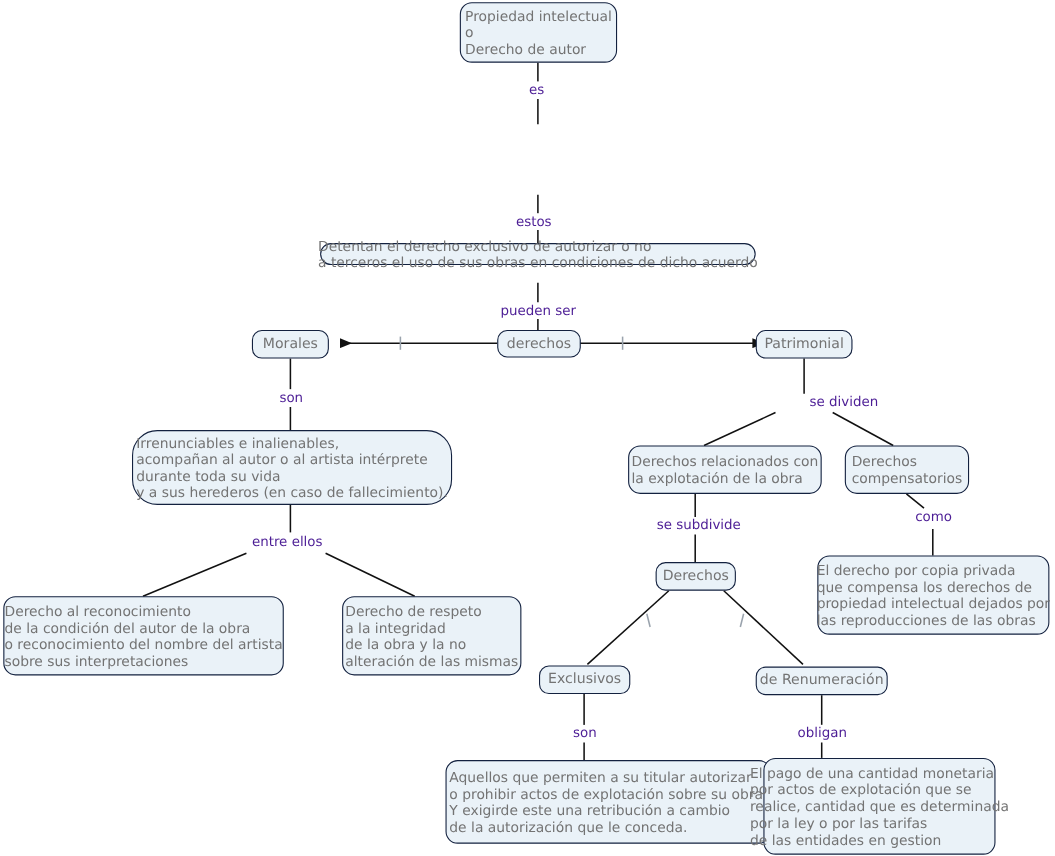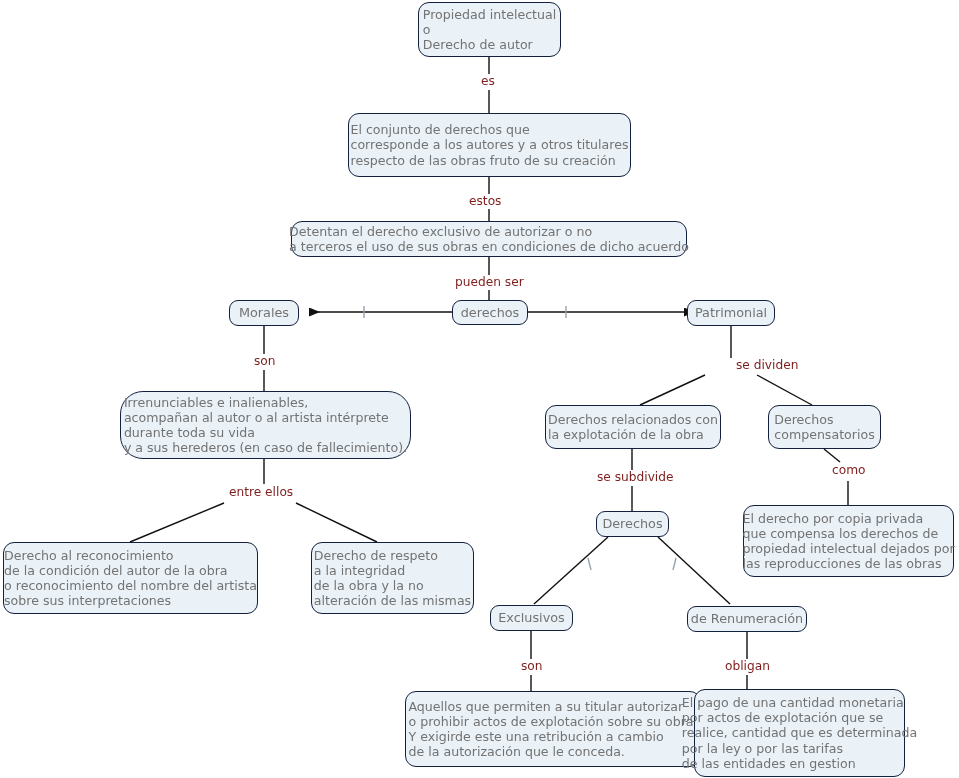--- a/index.html
+++ b/index.html
@@ -37,21 +37,21 @@
     white-space:pre;
     z-index:2;
   }
   .node.pill{
     border-radius:9px;
     font-size:12.8px;
     padding:2px 10px;
   }
   .link-label{
     position:absolute;
-    color:#7f1d1d;
+    color:#4c1d95;
     font-size:12.2px;
     line-height:14px;
     background:#ffffff;
     padding:0 2px;
     white-space:nowrap;
     z-index:3;
   }
 </style>
 </head>
 <body>
@@ -116,25 +116,22 @@
       <line x1="566" y1="306" x2="566" y2="318"></line>
       <line x1="588" y1="558" x2="591" y2="570"></line>
       <line x1="676" y1="558" x2="673" y2="570"></line>
     </g>
   </svg>
 
   <div class="node" style="left:418px; top:2px; width:143px; height:55px;">Propiedad intelectual
 o
 Derecho de autor</div>
 
-  <div class="node" style="left:348px; top:113px; width:283px; height:64px;">El conjunto de derechos que
-corresponde a los autores y a otros titulares
-respecto de las obras fruto de su creación</div>
-
-  <div class="node" style="left:291px; top:221px; width:396px; height:36px;">Detentan el derecho exclusivo de autorizar o no
+
+  <div class="node" style="left:291px; top:221px; width:396px; height:20px;">Detentan el derecho exclusivo de autorizar o no
 a terceros el uso de sus obras en condiciones de dicho acuerdo</div>
 
   <div class="node pill" style="left:452px; top:300px; width:76px; height:25px;">derechos</div>
 
   <div class="node pill" style="left:229px; top:300px; width:70px; height:26px;">Morales</div>
 
   <div class="node pill" style="left:687px; top:300px; width:88px; height:26px;">Patrimonial</div>
 
   <div class="node" style="left:120px; top:391px; width:291px; height:68px;border-radius:23px;">Irrenunciables e inalienables,
 acompañan al autor o al artista intérprete
@@ -144,21 +141,21 @@
   <div class="node" style="left:3px; top:542px; width:255px; height:72px;">Derecho al reconocimiento
 de la condición del autor de la obra
 o reconocimiento del nombre del artista
 sobre sus interpretaciones</div>
 
   <div class="node" style="left:295px; top:542px; width:163px; height:72px;margin-left:16px;">Derecho de respeto
 a la integridad
 de la obra y la no
 alteración de las mismas</div>
 
-  <div class="node" style="left:545px; top:405px; width:176px; height:44px;">Derechos relacionados con
+  <div class="node" style="left:571px; top:405px; width:176px; height:44px;">Derechos relacionados con
 la explotación de la obra</div>
 
   <div class="node" style="left:768px; top:405px; width:113px; height:44px;">Derechos
 compensatorios</div>
 
   <div class="node" style="left:743px; top:505px; width:211px; height:72px;">El derecho por copia privada
 que compensa los derechos de
 propiedad intelectual dejados por
 las reproducciones de las obras</div>
 

